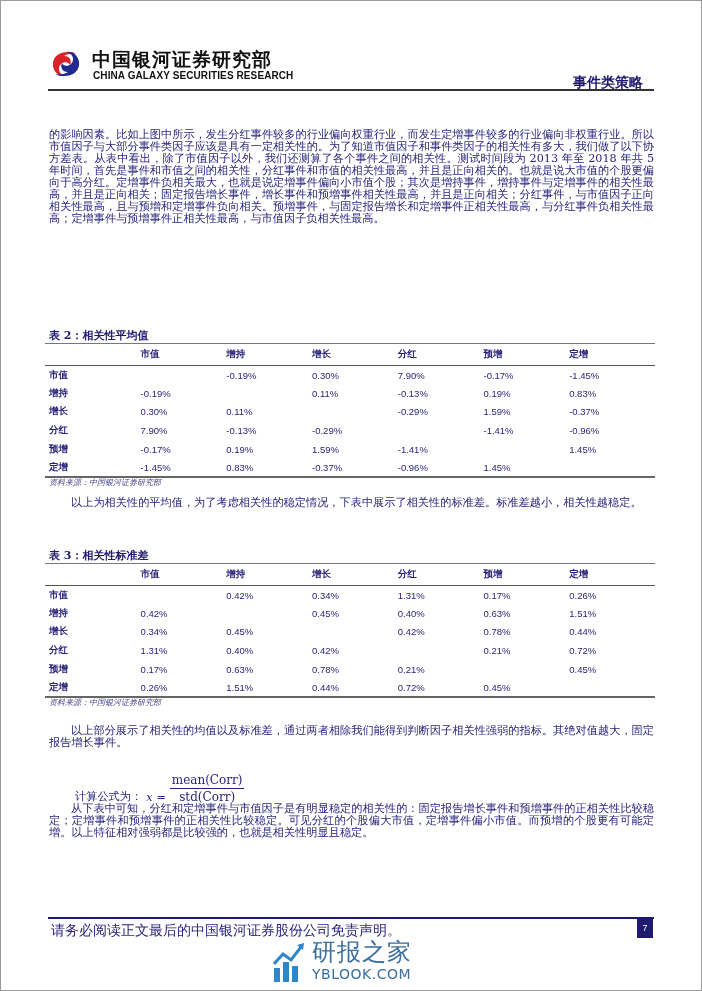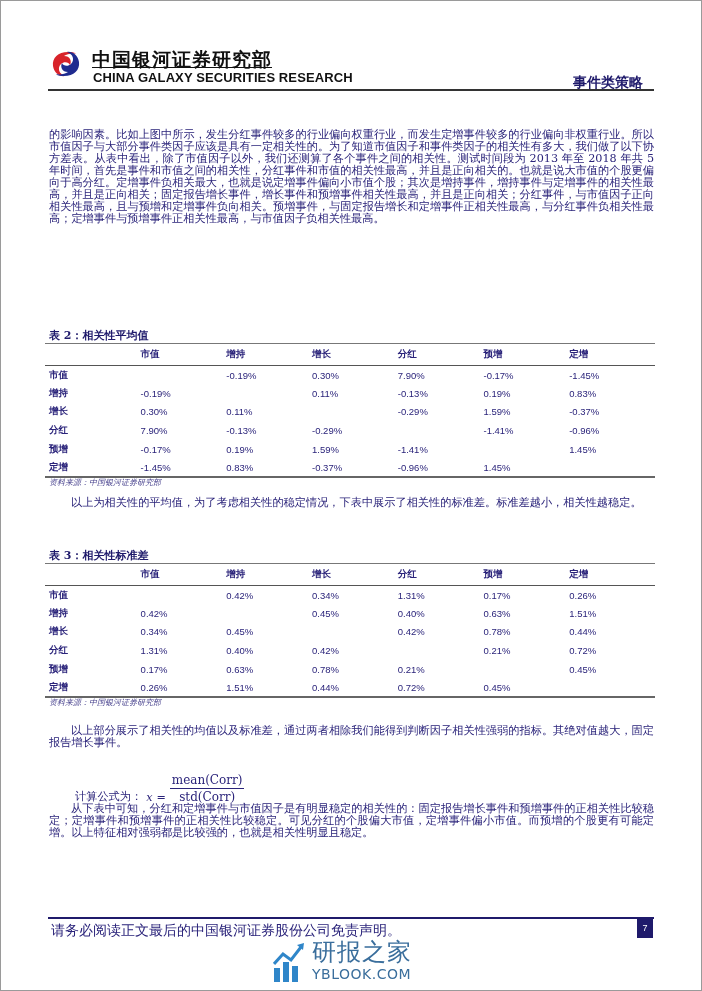--- a/index.html
+++ b/index.html
@@ -2,22 +2,22 @@
 <html><head>
 <meta charset="utf-8">
 <style>
   * { margin: 0; padding: 0; box-sizing: border-box; }
   html, body { width: 702px; height: 991px; background: #ffffff; overflow: hidden; }
   body { position: relative; font-family: "DejaVu Serif", serif; color: #1f1a6b; }
   .frame { position: absolute; left: 0; top: 0; width: 702px; height: 991px; border: 1px solid #9a9a9a; }
 
   
   .logo { position: absolute; left: 50px; top: 50px; width: 32px; height: 28px; }
-  .brand-cn { position: absolute; left: 92px; top: 47px; font-family: "DejaVu Sans", sans-serif; font-weight: bold; font-size: 19px; color: #111; letter-spacing: 1px; text-decoration: underline; }
-  .brand-en { position: absolute; left: 93px; top: 70px; font-family: "Liberation Sans", sans-serif; font-weight: bold; font-size: 13px; color: #111; letter-spacing: 0.1px; }
+  .brand-cn { position: absolute; left: 92px; top: 47px; font-family: "DejaVu Sans", sans-serif; font-weight: bold; font-size: 19px; color: #111; letter-spacing: 1px; }
+  .brand-en { position: absolute; left: 93px; top: 70px; font-family: "Liberation Sans", sans-serif; font-weight: bold; font-size: 10px; color: #111; letter-spacing: 0.1px; }
   .header-tag { position: absolute; right: 59px; top: 74px; font-size: 14px; font-weight: bold; color: #1f1a6b; }
   .header-rule { position: absolute; left: 48px; width: 606px; top: 89px; height: 2px; background: #333; }
 
   
   .para { position: absolute; left: 49px; width: 605px; font-size: 11.2px; line-height: 12px; color: #2a237a; text-align: justify; }
   .para.indent { text-indent: 22px; }
   .p1 { top: 129px; }
   .p2 { top: 496px; font-family: Liberation Serif, serif; }
   .p3 { top: 725px; }
   .formula { position: absolute; left: 75px; top: 773px; font-size: 11.2px; color: #2a237a; display: flex; align-items: flex-end; }

